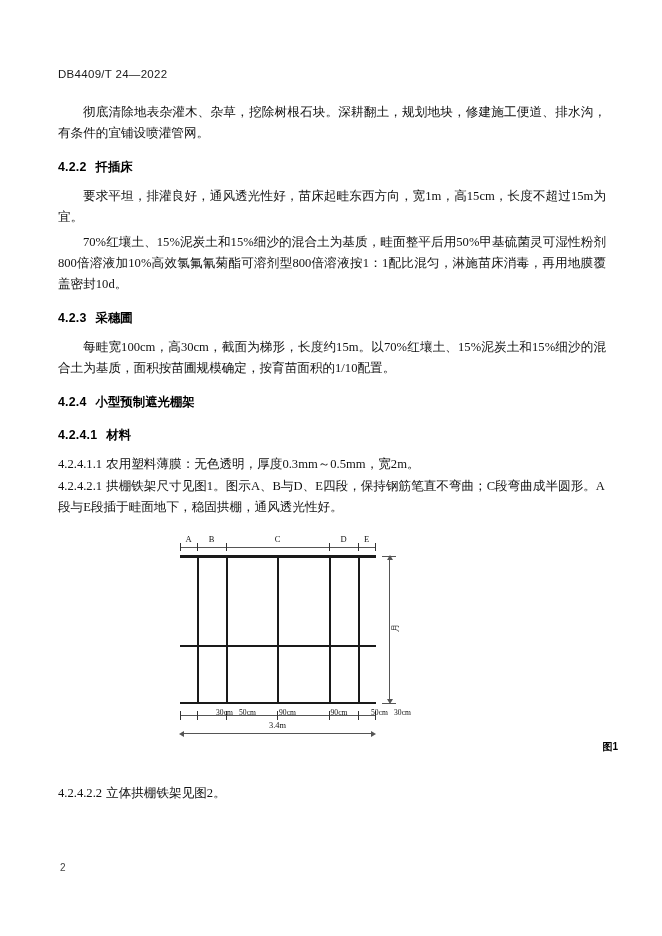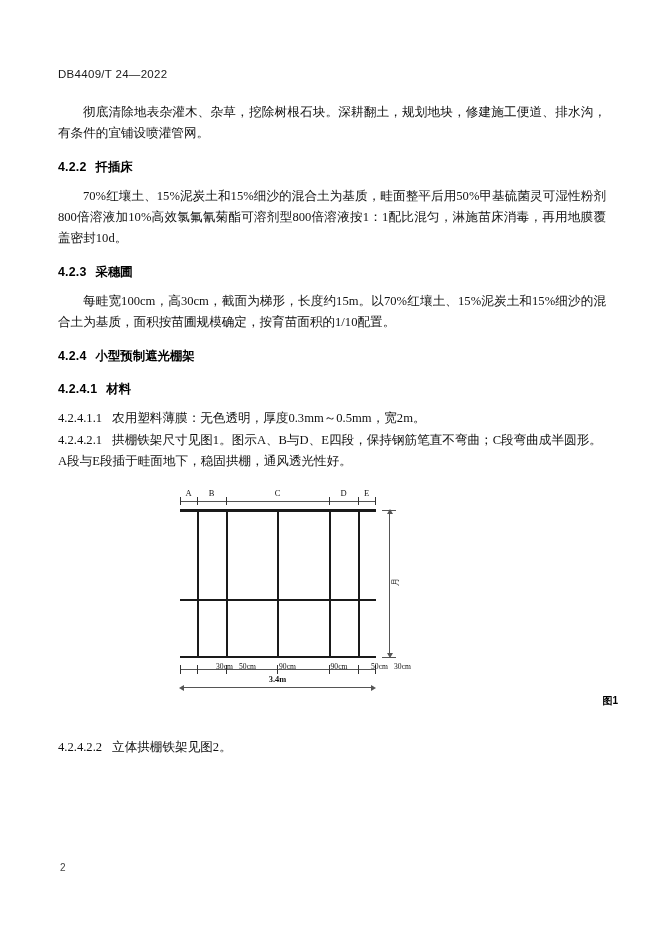--- a/index.html
+++ b/index.html
@@ -70,21 +70,21 @@
   }
 
   
   .item-line {
     font-size: 12.6px;
     line-height: 21px;
     margin: 0 0 1px 0;
     color: #111;
   }
   .item-line .num {
-    margin-right: 10px;
+    margin-right: 4px;
   }
 
   
   .figure-block {
     margin-top: 16px;
     position: relative;
     height: 235px;
   }
   .figure-canvas {
     position: relative;
@@ -150,21 +150,20 @@
     height: 1px;
     background: #555;
   }
   .total-label {
     position: absolute;
     font-size: 8.4px;
     font-family: "Liberation Serif", "DejaVu Serif", serif;
     color: #111;
     text-align: center;
     white-space: nowrap;
-    font-weight: bold;
   }
   .arrow-l, .arrow-r {
     position: absolute;
     width: 0; height: 0;
     border-top: 3px solid transparent;
     border-bottom: 3px solid transparent;
   }
   .arrow-l { border-right: 5px solid #555; }
   .arrow-r { border-left: 5px solid #555; }
 
@@ -227,20 +226,21 @@
   <div class="content">
 
     <div class="header-line">DB4409/T 24—2022</div>
 
     <p class="para indent">彻底清除地表杂灌木、杂草，挖除树根石块。深耕翻土，规划地块，修建施工便道、排水沟，有条件的宜铺设喷灌管网。</p>
 
     <div class="clause-h">
       <span class="num">4.2.2</span><span>扦插床</span>
     </div>
 
+    <p class="para indent">要求平坦，排灌良好，通风透光性好，苗床起畦东西方向，宽1m，高15cm，长度不超过15m为宜。</p>
     <p class="para indent">70%红壤土、15%泥炭土和15%细沙的混合土为基质，畦面整平后用50%甲基硫菌灵可湿性粉剂800倍溶液加10%高效氯氟氰菊酯可溶剂型800倍溶液按1：1配比混匀，淋施苗床消毒，再用地膜覆盖密封10d。</p>
 
     <div class="clause-h">
       <span class="num">4.2.3</span><span>采穗圃</span>
     </div>
 
     <p class="para indent">每畦宽100cm，高30cm，截面为梯形，长度约15m。以70%红壤土、15%泥炭土和15%细沙的混合土为基质，面积按苗圃规模确定，按育苗面积的1/10配置。</p>
 
     <div class="clause-h">
       <span class="num">4.2.4</span><span>小型预制遮光棚架</span>

